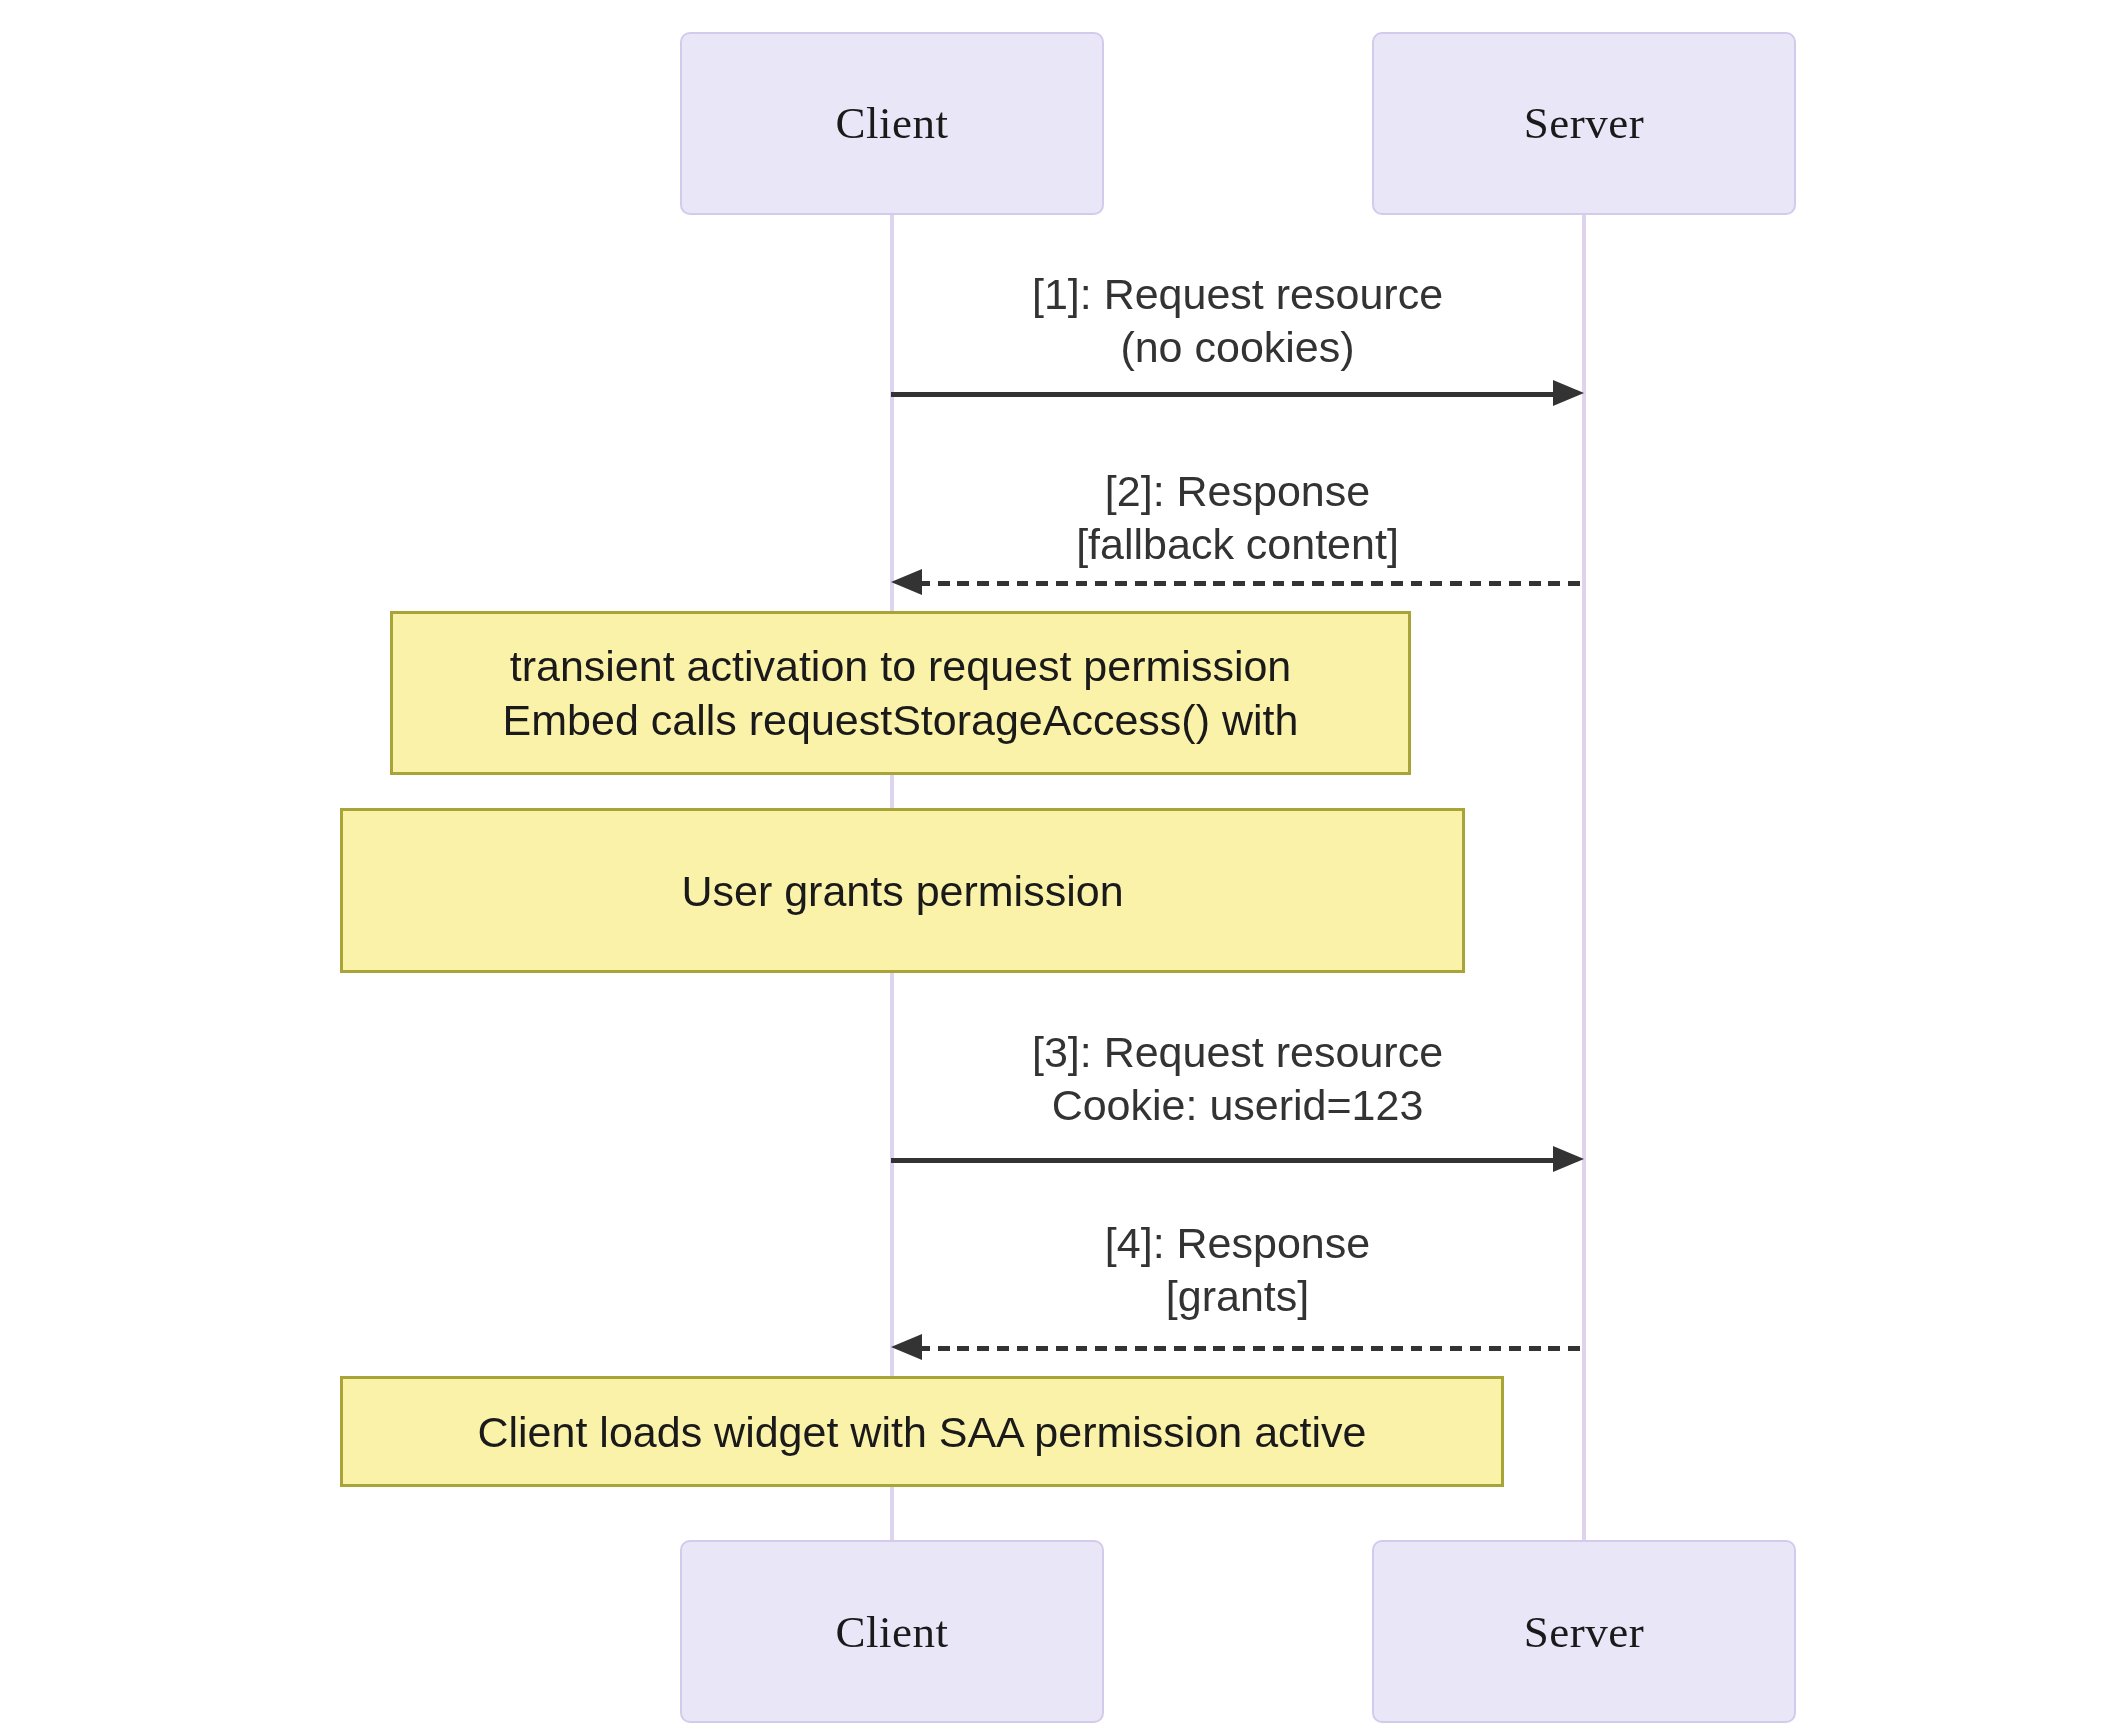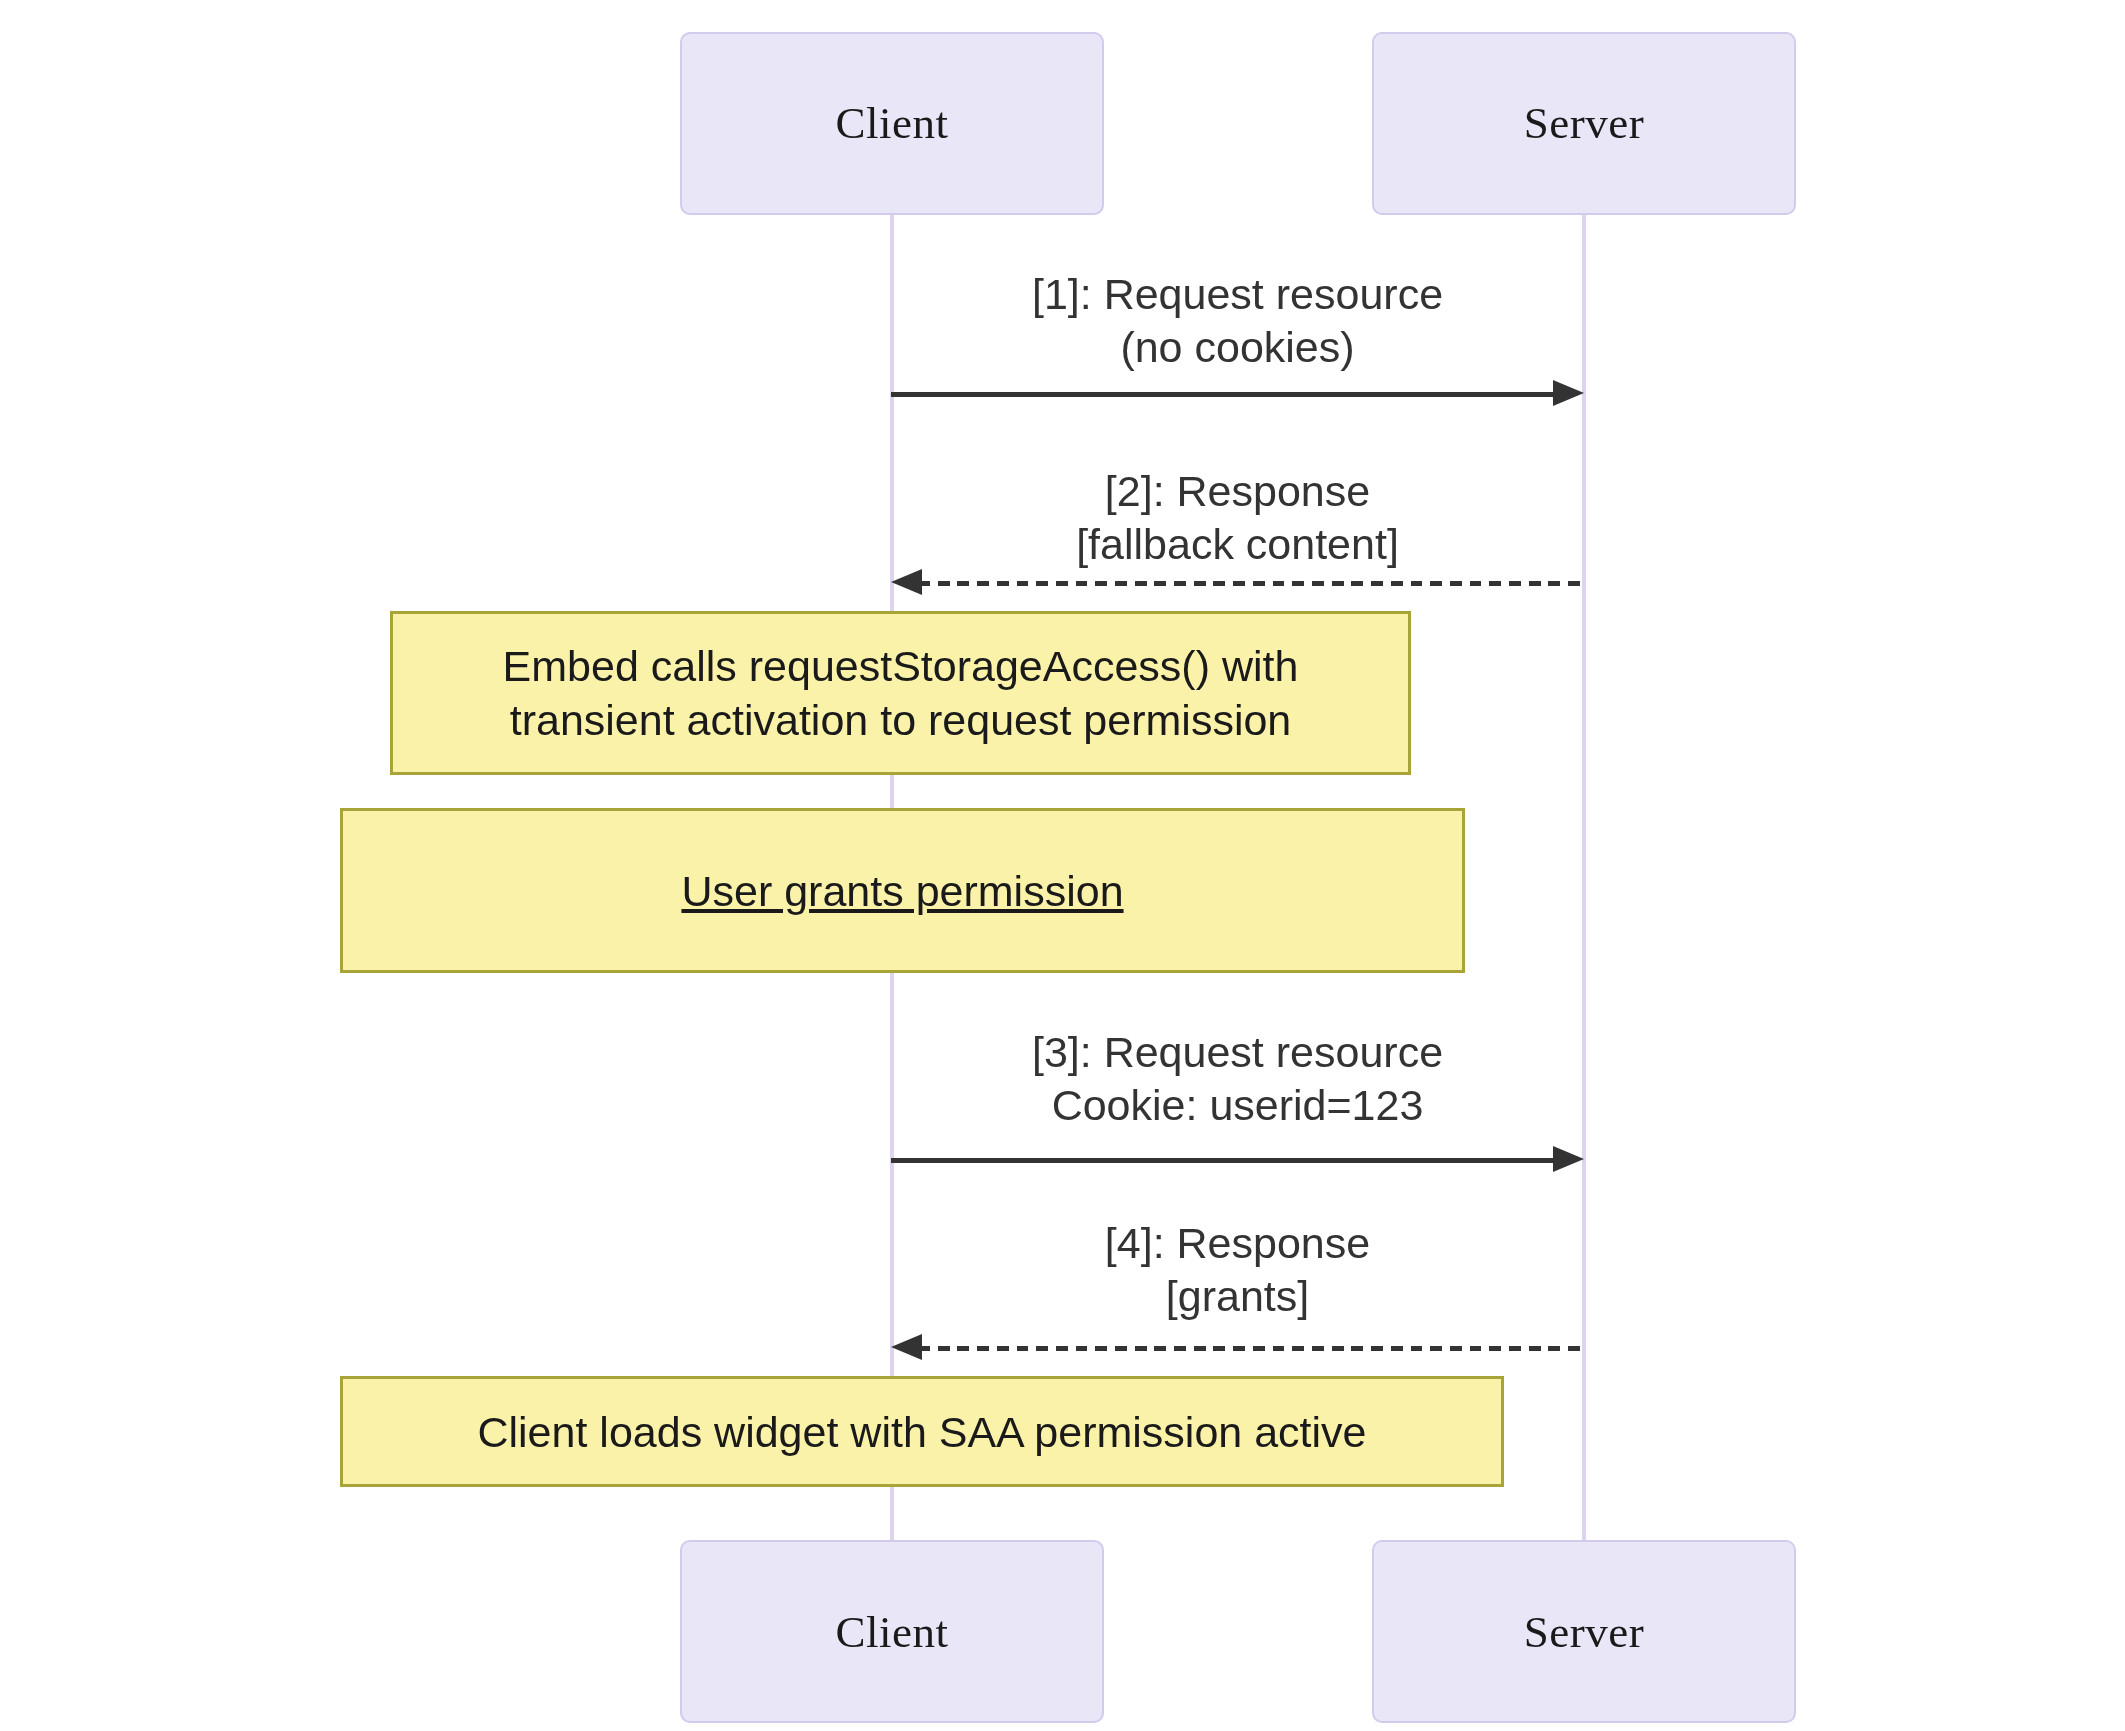--- a/index.html
+++ b/index.html
@@ -122,21 +122,21 @@
     display: flex;
     flex-direction: column;
     align-items: center;
     justify-content: center;
     text-align: center;
     font-size: 43px;
     line-height: 54px;
     color: var(--note_text, #1a1a1a);
   }
   #note-1 { left: 390px; top: 611px;  width: 1021px; height: 164px; }
-  #note-2 { left: 340px; top: 808px;  width: 1125px; height: 165px; text-decoration: underline; }
+  #note-2 { left: 340px; top: 808px;  width: 1125px; height: 165px; }
   #note-3 { left: 340px; top: 1376px; width: 1164px; height: 111px; }
 </style>
 </head>
 <body>
 
 <div id="canvas">
 
   <div class="lifeline" id="lifeline-client"></div>
   <div class="lifeline" id="lifeline-server"></div>
 
@@ -159,22 +159,22 @@
   <div class="msg-label" id="msg-2-label">
     <div>[2]: Response</div>
     <div>[fallback content]</div>
   </div>
   <div class="arrow" id="arrow-2">
     <div class="line-dashed"></div>
     <div class="head-left"></div>
   </div>
 
   <div class="note" id="note-1">
+    <div>transient activation to request permission</div>
     <div>Embed calls requestStorageAccess() with</div>
-    <div>transient activation to request permission</div>
   </div>
 
   <div class="note" id="note-2">
     <div>User grants permission</div>
   </div>
 
   <div class="msg-label" id="msg-3-label">
     <div>[3]: Request resource</div>
     <div>Cookie: userid=123</div>
   </div>

